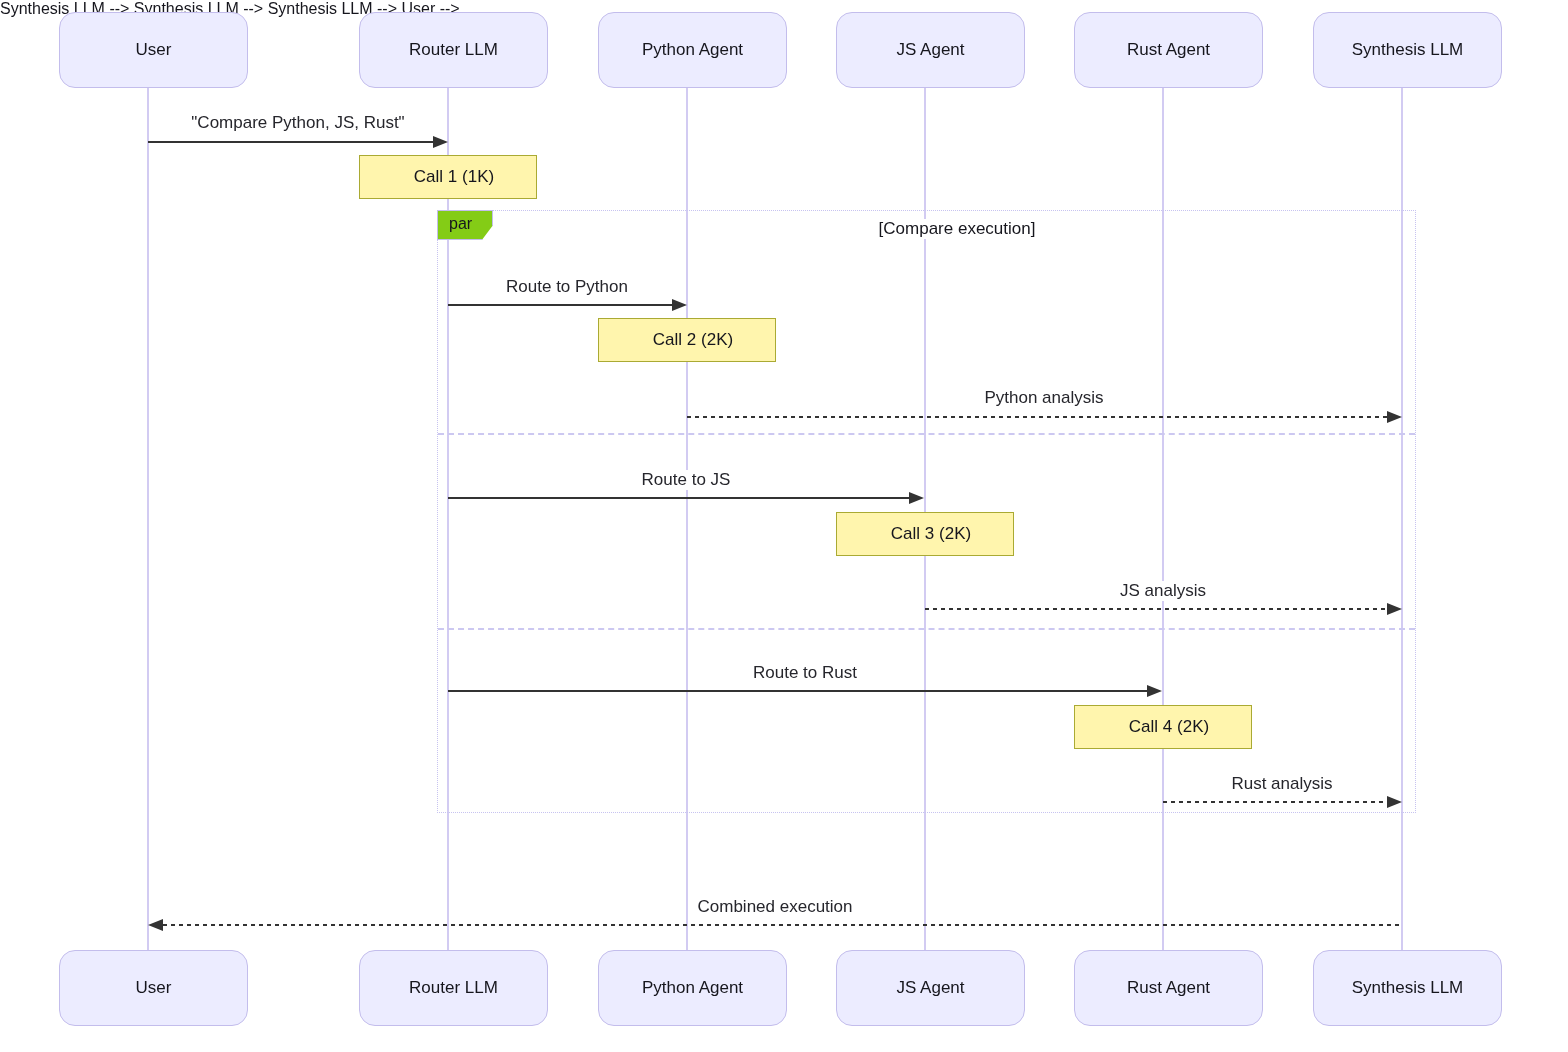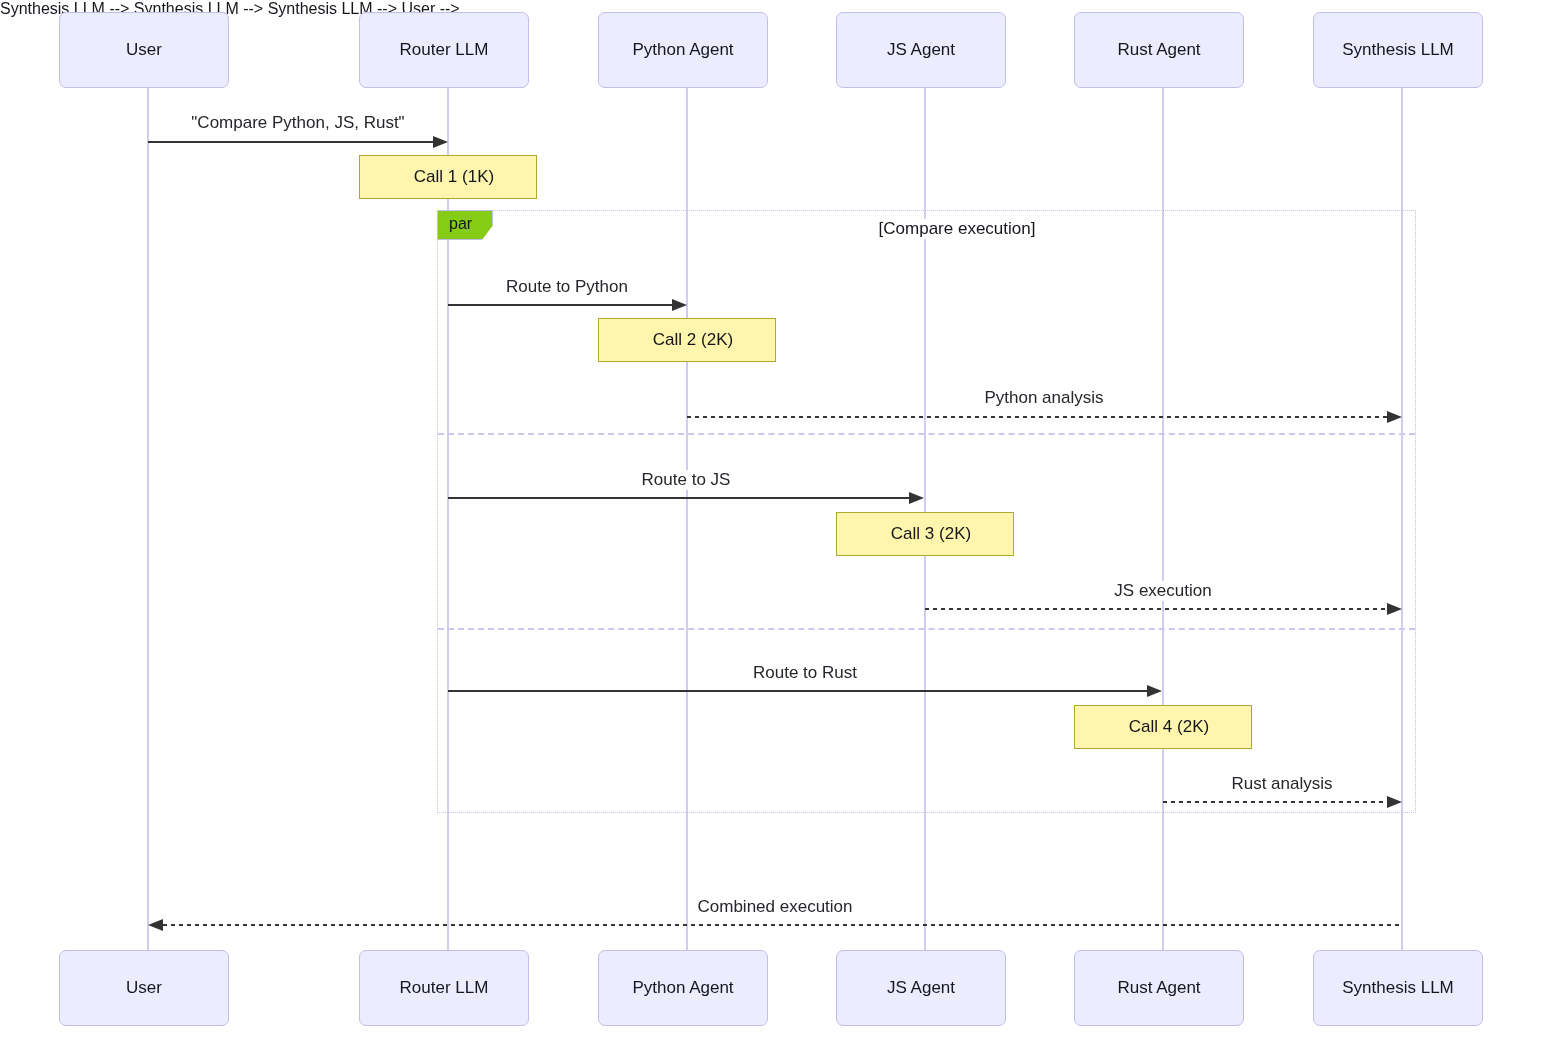--- a/index.html
+++ b/index.html
@@ -5,22 +5,22 @@
   * { margin:0; padding:0; box-sizing:border-box; }
   html,body { background:#ffffff; }
   body { font-family:"Liberation Sans","DejaVu Sans",sans-serif; color:#16161d; }
   .canvas {
     position:relative; width:1568px; height:1052px; background:#ffffff; overflow:hidden;
   }
   .lifeline {
     position:absolute; top:88px; height:862px; width:2px; background:#d2cbf2;
   }
   .actor {
-    position:absolute; width:170px; height:76px;
-    background:#ECECFF; border:1px solid #c3bdec; border-radius:7px;
+    position:absolute; width:189px; height:76px;
+    background:#ECECFF; border:1px solid #c3bdec; border-radius:16px;
     display:flex; align-items:center; justify-content:center;
     font-size:17px; color:#16161d; text-align:center;
   }
   .note {
     position:absolute; width:178px; height:44px;
     background:#FFF5AD; border:1px solid #AAAA33;
     display:flex; align-items:center; justify-content:center;
     font-size:17px; font-weight:500; color:#16161d;padding-left:12px;
   }
   .par-frame {
@@ -119,21 +119,21 @@
 
   
   <div class="msg-label" style="left:686px;top:470px">Route to JS</div>
   <div class="msg-line" style="left:448px;top:497px;width:463px"></div>
   <div class="arrowhead right" style="left:909px;top:492px"></div>
 
   
   <div class="note" style="left:836px;top:512px">Call 3 (2K)</div>
 
    Synthesis LLM --&gt;
-  <div class="msg-label" style="left:1163px;top:581px">JS execution</div>
+  <div class="msg-label" style="left:1163px;top:581px">JS analysis</div>
   <div class="msg-line dashed" style="left:925px;top:608px;width:464px"></div>
   <div class="arrowhead right" style="left:1387px;top:603px"></div>
 
   
   <div class="msg-label" style="left:805px;top:663px">Route to Rust</div>
   <div class="msg-line" style="left:448px;top:690px;width:701px"></div>
   <div class="arrowhead right" style="left:1147px;top:685px"></div>
 
   
   <div class="note" style="left:1074px;top:705px">Call 4 (2K)</div>

